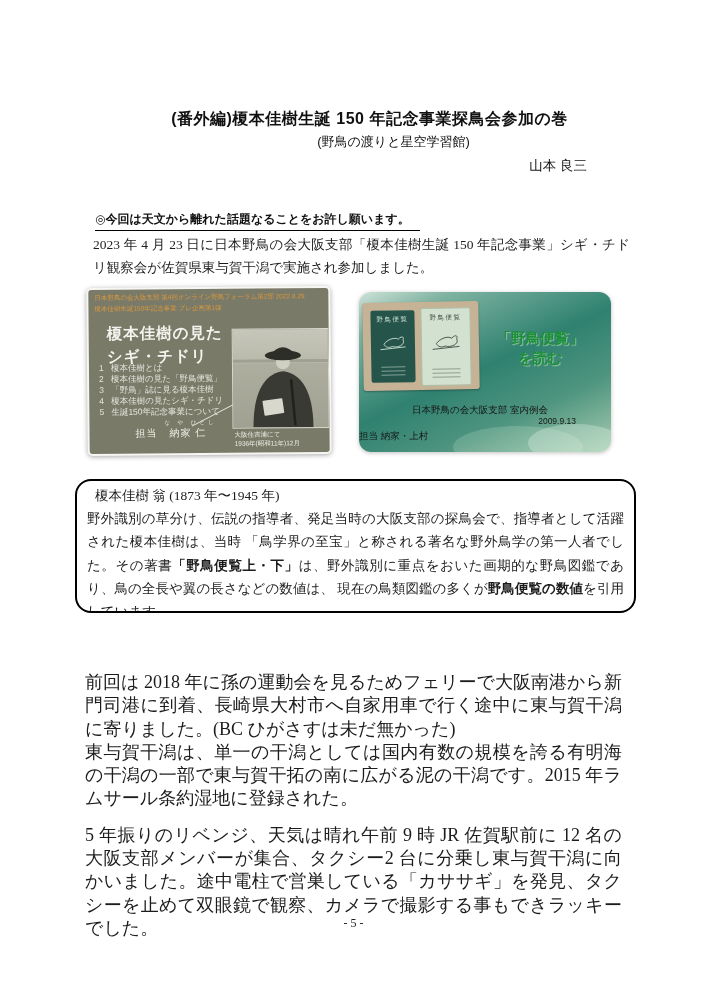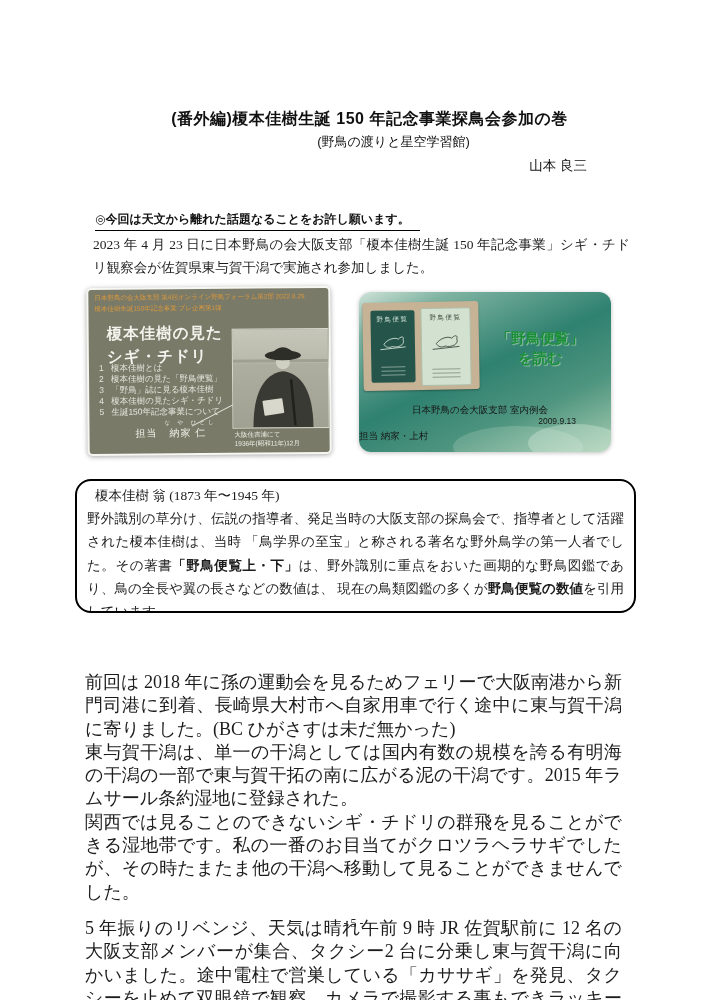--- a/index.html
+++ b/index.html
@@ -196,19 +196,18 @@
   <div class="profile-box">
     <div class="pb-heading">榎本佳樹 翁 (1873 年〜1945 年)</div>
     <div class="pb-body">
       <span>野外識別の草分け、伝説の指導者、発足当時の大阪支部の探鳥会で、指導者として活躍された榎本佳樹は、当時 「鳥学界の至宝」と称される著名な野外鳥学の第一人者でした。その著書</span><span class="b">「野鳥便覧上・下」</span><span>は、野外識別に重点をおいた画期的な野鳥図鑑であり、鳥の全長や翼の長さなどの数値は、 現在の鳥類図鑑の多くが</span><span class="b">野鳥便覧の数値</span><span>を引用しています。</span>
     </div>
   </div>
 
   <div class="bodytext">
     <p>前回は 2018 年に孫の運動会を見るためフェリーで大阪南港から新門司港に到着、長崎県大村市へ自家用車で行く途中に東与賀干潟に寄りました。(BC ひがさすは未だ無かった)</p>
     <p>東与賀干潟は、単一の干潟としては国内有数の規模を誇る有明海の干潟の一部で東与賀干拓の南に広がる泥の干潟です。2015 年ラムサール条約湿地に登録された。</p>
-    <p>関西では見ることのできないシギ・チドリの群飛を見ることができる湿地帯です。私の一番のお目当てがクロツラヘラサギでしたが、その時たまたま他の干潟へ移動して見ることができませんでした。</p>
     <p class="spaced">5 年振りのリベンジ、天気は晴れ午前 9 時 JR 佐賀駅前に 12 名の大阪支部メンバーが集合、タクシー2 台に分乗し東与賀干潟に向かいました。途中電柱で営巣している「カササギ」を発見、タクシーを止めて双眼鏡で観察、カメラで撮影する事もできラッキーでした。</p>
   </div>
 
   <div class="footer">- 5 -</div>
 
 </div>
 
 </body></html>

